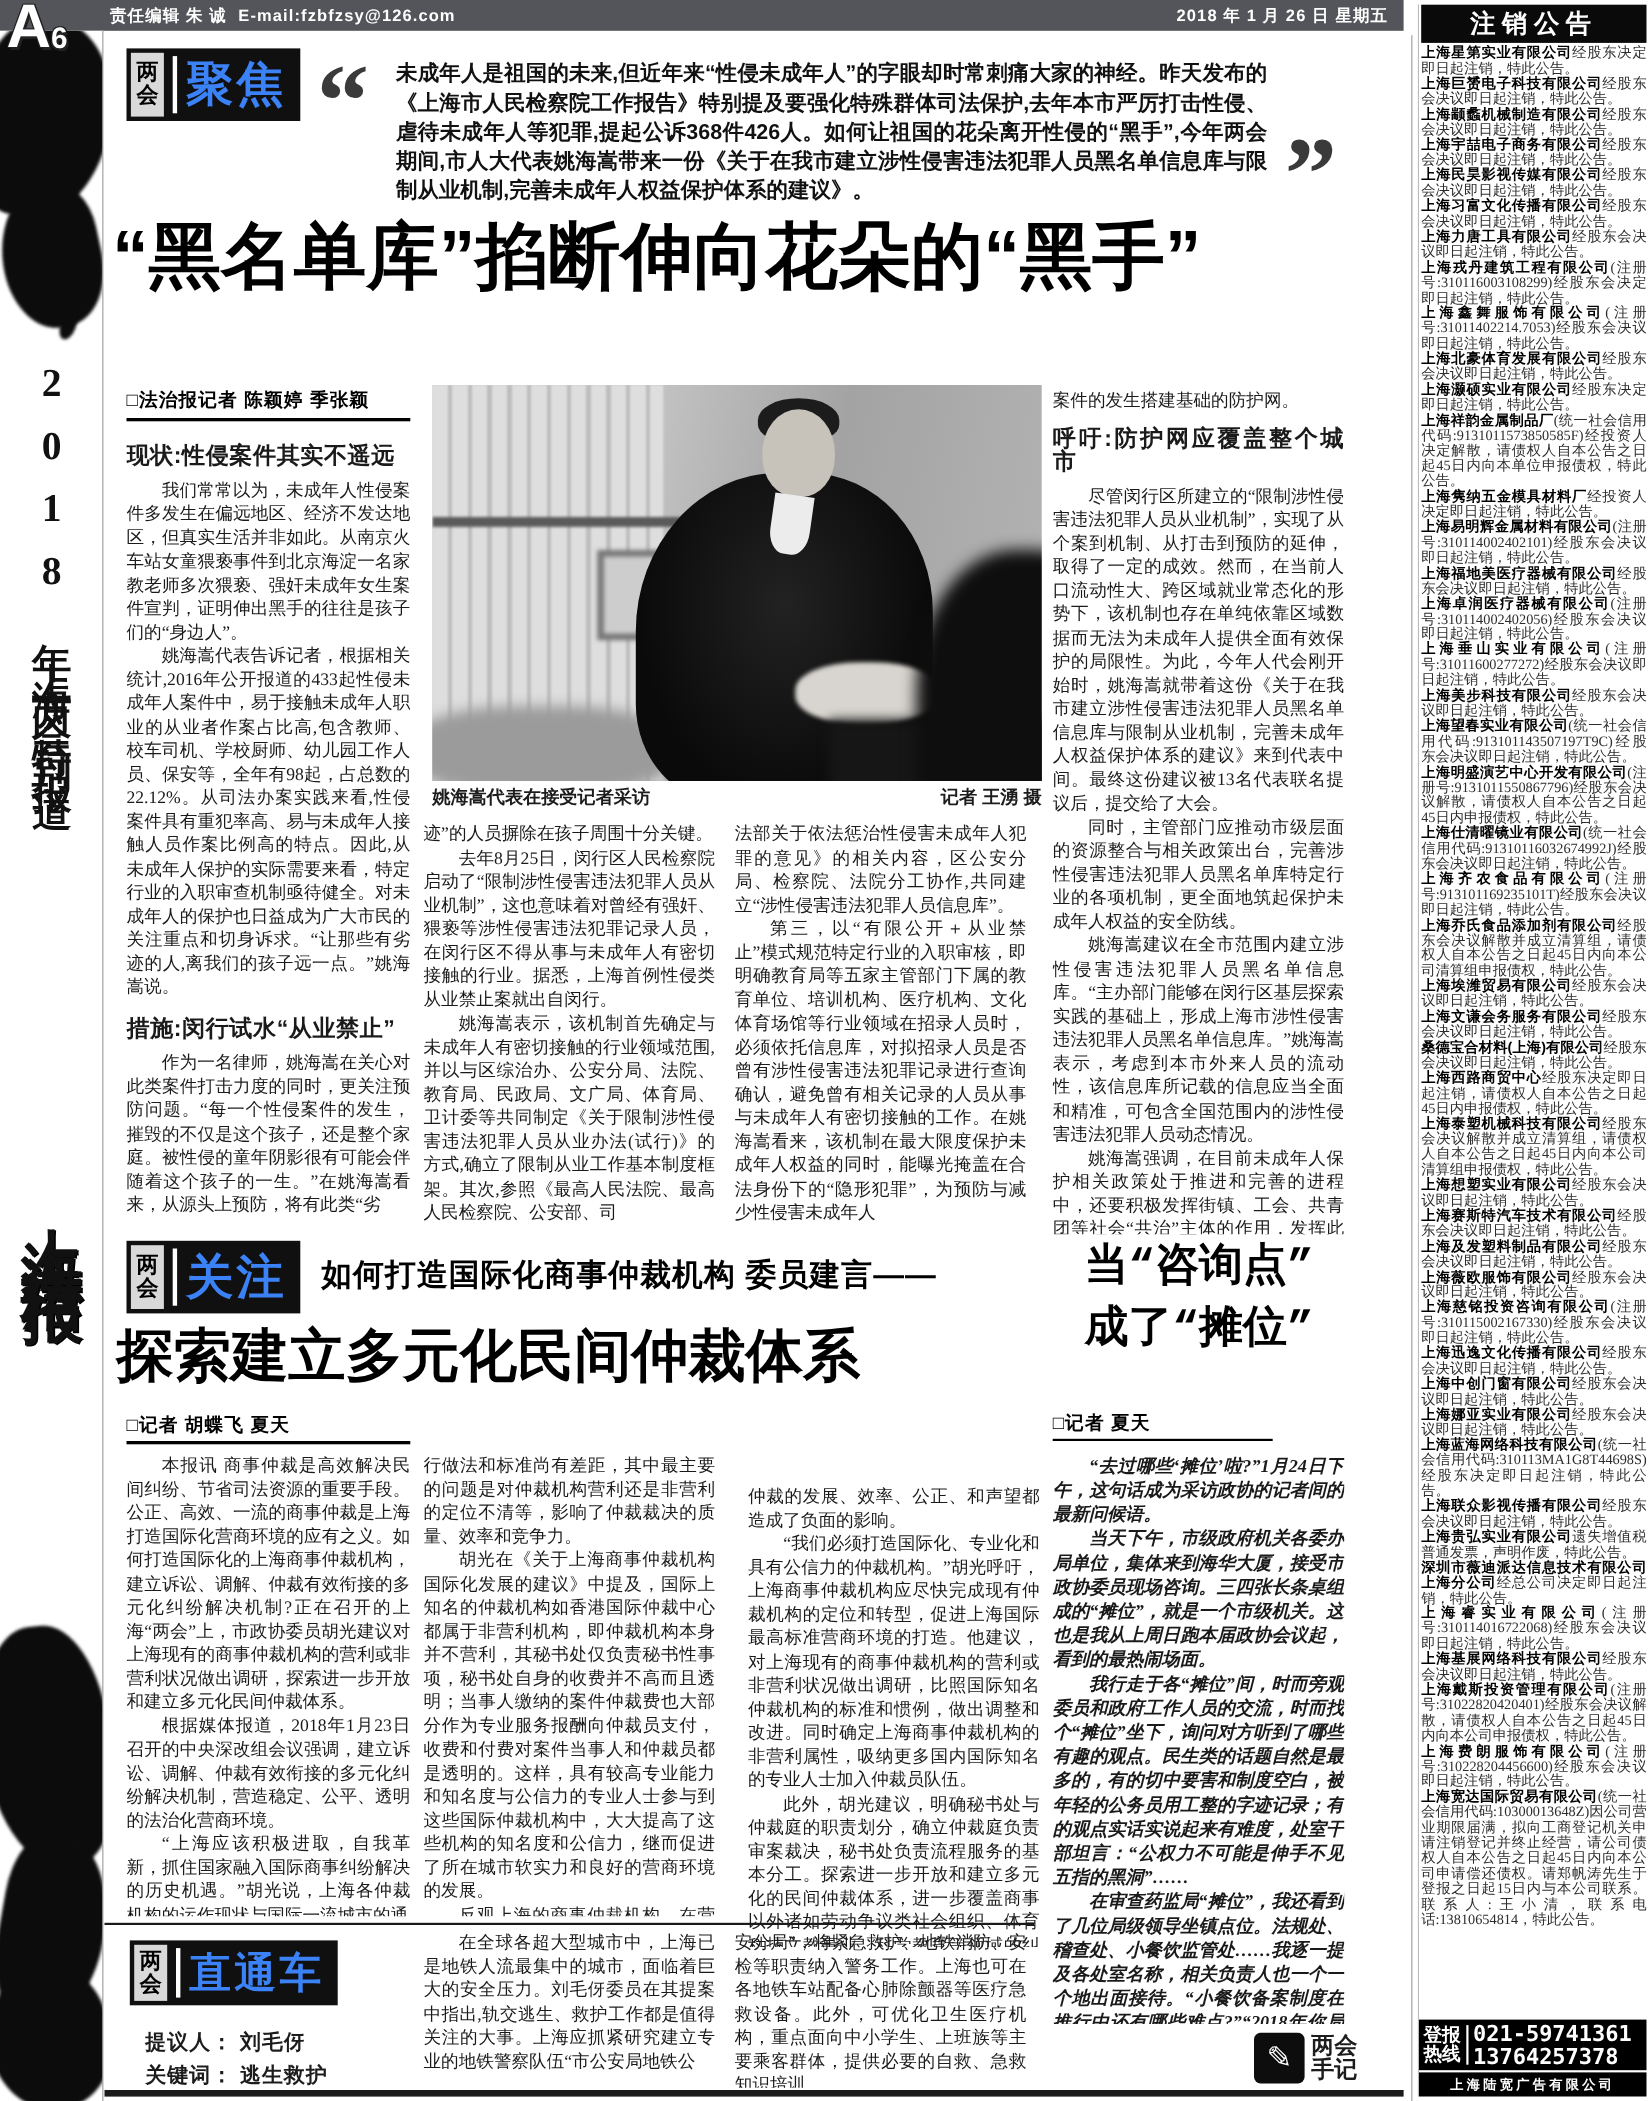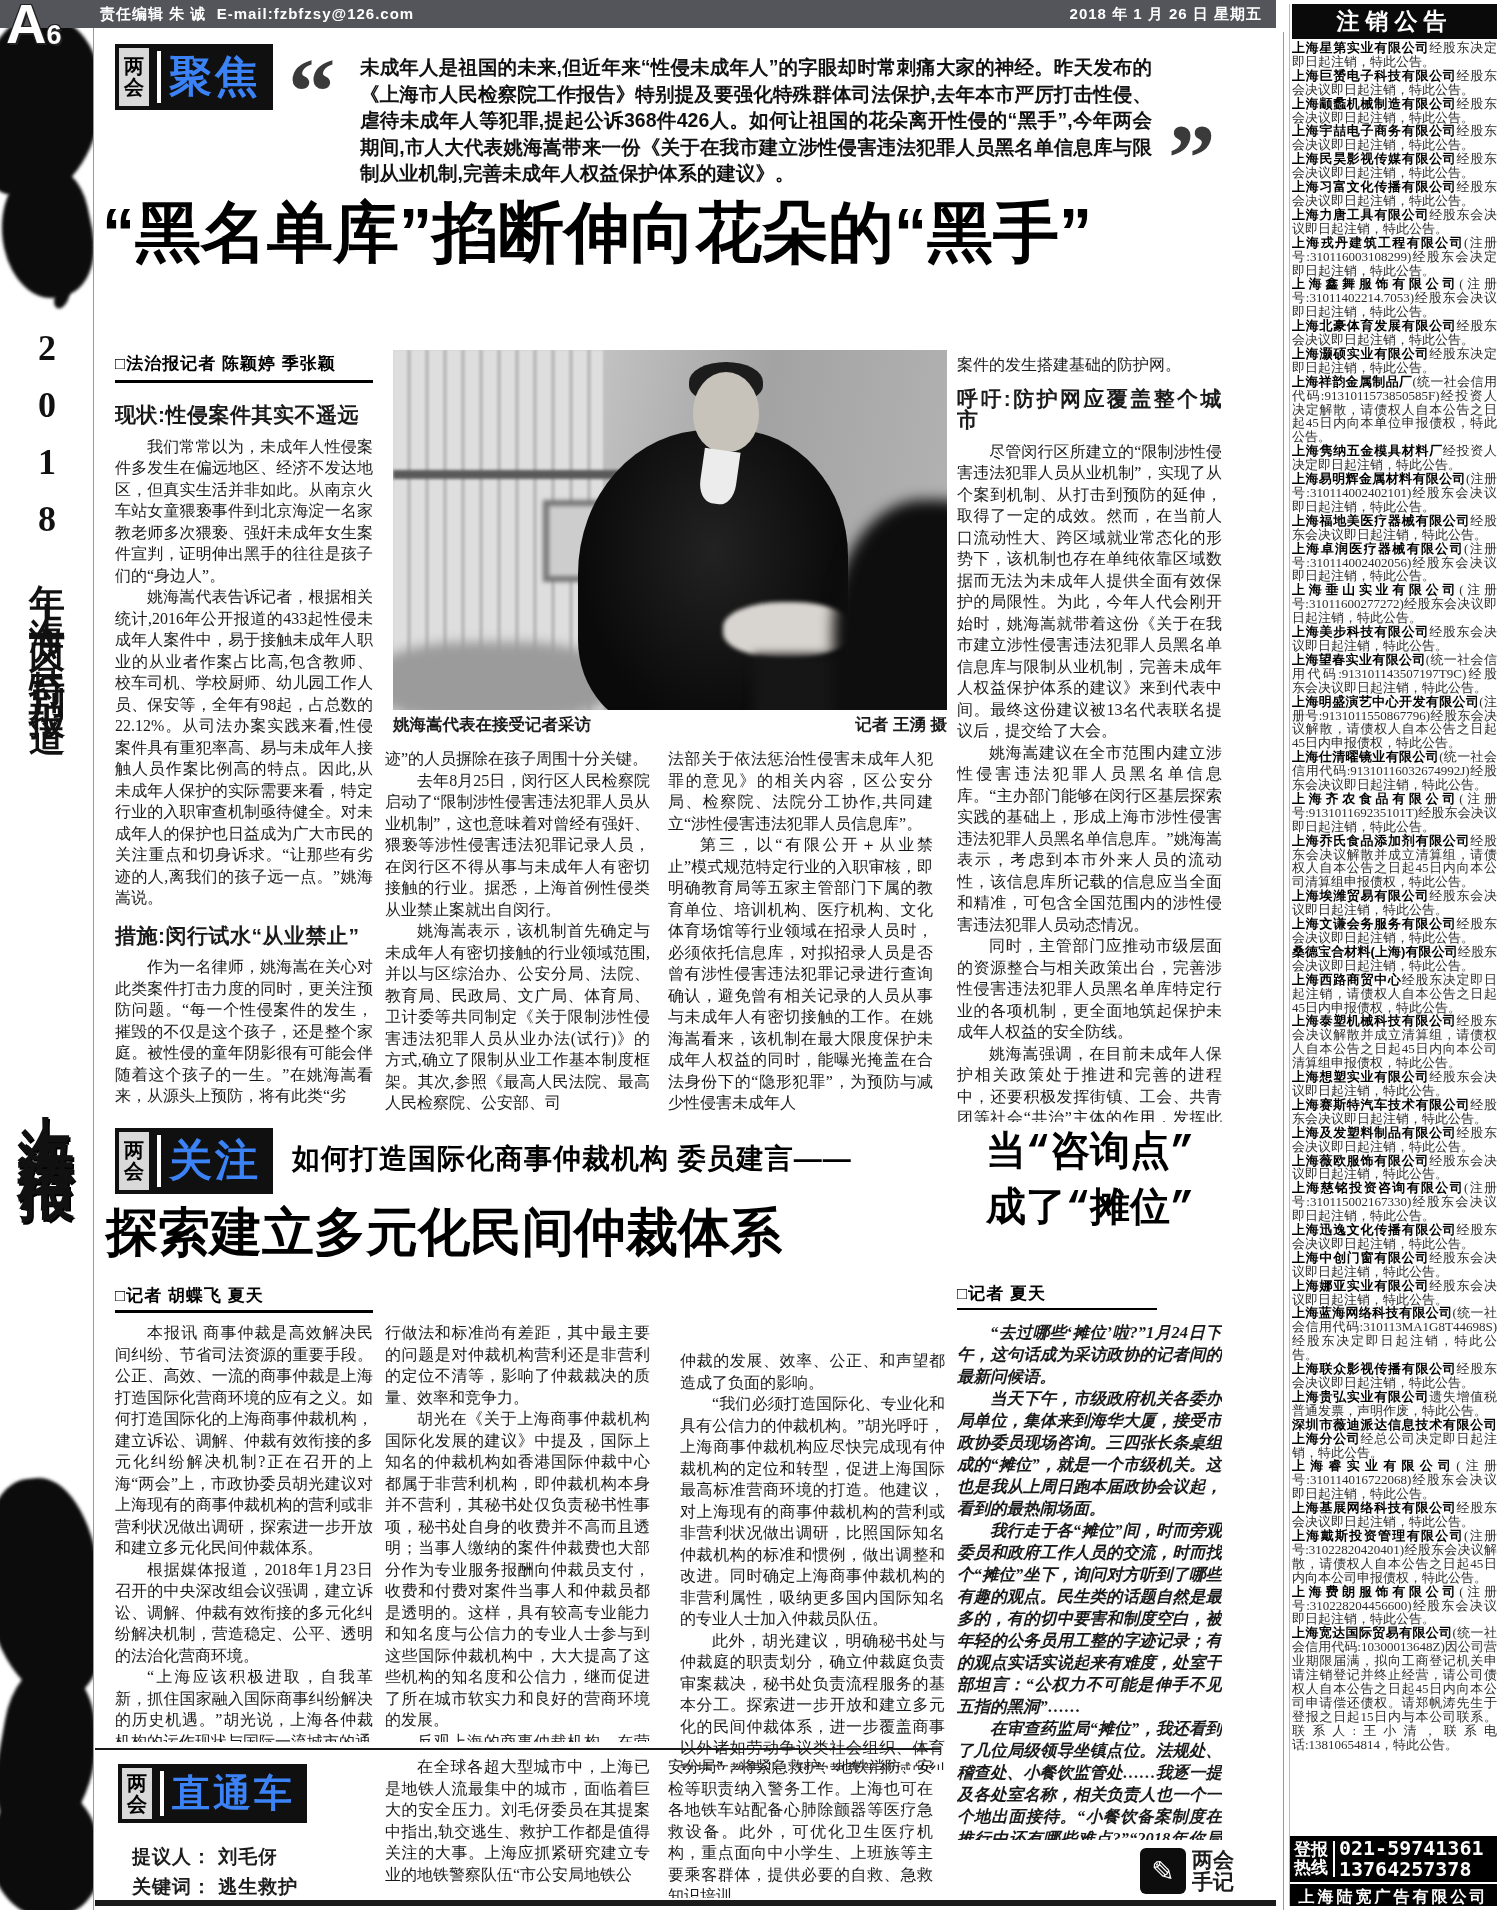--- a/index.html
+++ b/index.html
@@ -110,21 +110,21 @@
          text-align:justify;color:#2c2c2c;}
   .nbody p{margin:0;}
   .nbody b{font-family:"Liberation Sans",sans-serif;font-weight:bold;color:#000;}
   .hotline{position:absolute;left:0;top:1832px;width:100%;height:46px;background:#000;color:#fff;
            display:flex;align-items:center;}
   .hotline .hl{font-family:"Liberation Sans",sans-serif;font-weight:900;font-size:17px;
       line-height:18px;width:38px;word-break:break-all;text-align:center;border-right:2px solid #fff;
       margin:2px 4px 2px 2px;padding-right:3px;}
   .hotline .hn{font-family:"DejaVu Sans Mono",monospace;font-weight:bold;font-size:20px;line-height:21px;}
   .agency{position:absolute;left:0;top:1880px;width:100%;background:#000;color:#fff;text-align:center;
-          font-family:"Liberation Sans",sans-serif;font-weight:bold;font-size:16px;
+          font-family:"Liberation Sans",sans-serif;font-weight:bold;font-size:12px;
           letter-spacing:3px;padding:3px 0;}
   .vdivider{position:absolute;background:#999;width:1px;}
 </style>
 </head>
 <body>
 
 <div id="page">
 
   <div class="topbar">
     <span class="tleft"><span>责任编辑 朱 诚</span>&nbsp;&nbsp;<span>E-mail:fzbfzsy@126.com</span></span>
@@ -202,22 +202,22 @@
     <p class="lead">法部关于依法惩治性侵害未成年人犯罪的意见》的相关内容，区公安分局、检察院、法院分工协作,共同建立“涉性侵害违法犯罪人员信息库”。</p>
     <div>
         <p>第三，以“有限公开＋从业禁止”模式规范特定行业的入职审核，即明确教育局等五家主管部门下属的教育单位、培训机构、医疗机构、文化体育场馆等行业领域在招录人员时，必须依托信息库，对拟招录人员是否曾有涉性侵害违法犯罪记录进行查询确认，避免曾有相关记录的人员从事与未成年人有密切接触的工作。在姚海嵩看来，该机制在最大限度保护未成年人权益的同时，能曝光掩盖在合法身份下的“隐形犯罪”，为预防与减少性侵害未成年人</p>
       </div>
   </div>
   <div class="col" style="left:957px;top:354px;width:265px;height:768px;">
     <p class="lead">案件的发生搭建基础的防护网。</p>
     <div class="subhead">呼吁:防护网应覆盖整个城市</div>
     <div>
         <p>尽管闵行区所建立的“限制涉性侵害违法犯罪人员从业机制”，实现了从个案到机制、从打击到预防的延伸，取得了一定的成效。然而，在当前人口流动性大、跨区域就业常态化的形势下，该机制也存在单纯依靠区域数据而无法为未成年人提供全面有效保护的局限性。为此，今年人代会刚开始时，姚海嵩就带着这份《关于在我市建立涉性侵害违法犯罪人员黑名单信息库与限制从业机制，完善未成年人权益保护体系的建议》来到代表中间。最终这份建议被13名代表联名提议后，提交给了大会。</p>
+        <p>同时，主管部门应推动市级层面的资源整合与相关政策出台，完善涉性侵害违法犯罪人员黑名单库特定行业的各项机制，更全面地筑起保护未成年人权益的安全防线。</p>
         <p>姚海嵩建议在全市范围内建立涉性侵害违法犯罪人员黑名单信息库。“主办部门能够在闵行区基层探索实践的基础上，形成上海市涉性侵害违法犯罪人员黑名单信息库。”姚海嵩表示，考虑到本市外来人员的流动性，该信息库所记载的信息应当全面和精准，可包含全国范围内的涉性侵害违法犯罪人员动态情况。</p>
-        <p>同时，主管部门应推动市级层面的资源整合与相关政策出台，完善涉性侵害违法犯罪人员黑名单库特定行业的各项机制，更全面地筑起保护未成年人权益的安全防线。</p>
         <p>姚海嵩强调，在目前未成年人保护相关政策处于推进和完善的进程中，还要积极发挥街镇、工会、共青团等社会“共治”主体的作用，发挥此项工作的效能，切实保护未成年人的各项权益。</p>
       </div>
   </div>
 
   <div class="tag" style="left:115px;top:1128px;">
     <div class="cell">两会</div>
     <div class="slit"></div>
     <div class="big">关注</div>
   </div>
   <div class="standfirst">如何打造国际化商事仲裁机构 委员建言——</div>

